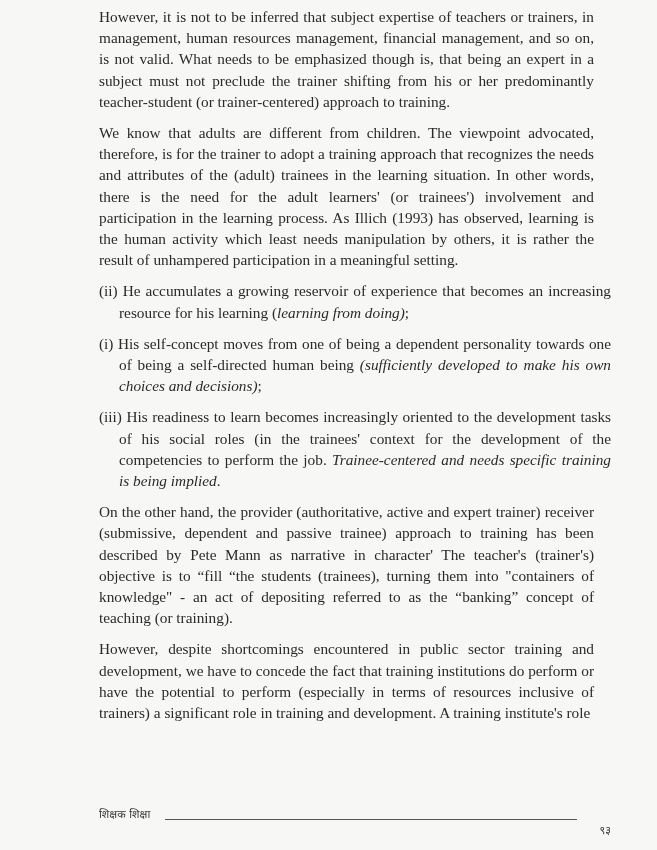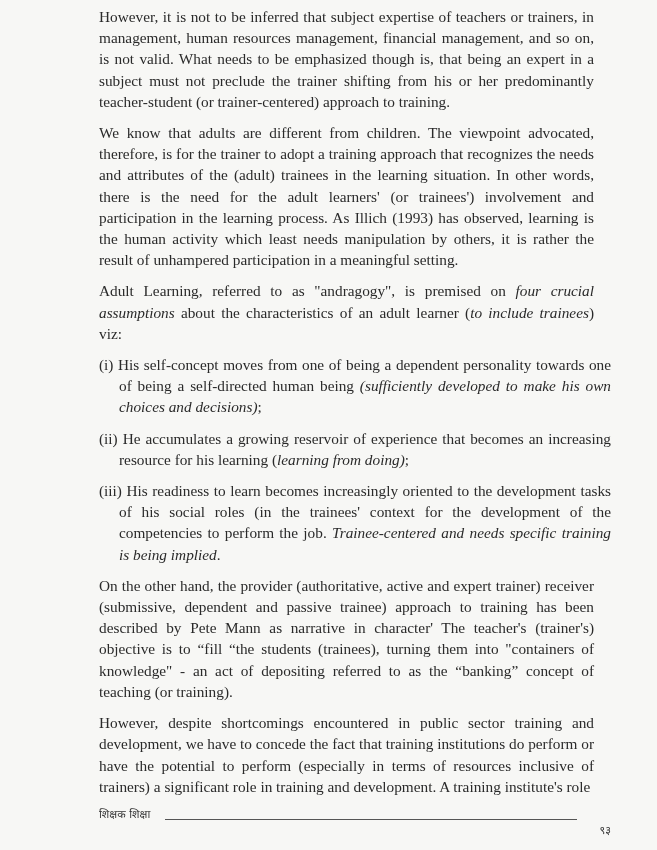--- a/index.html
+++ b/index.html
@@ -30,25 +30,24 @@
   .footer-title { position: absolute; left: 0; top: 0; }
   .footer-rule { position: absolute; left: 66px; right: 34px; top: 13px; border-top: 1px solid #555; }
   .footer-page { position: absolute; right: 0; top: 16px; }
 </style>
 </head>
 <body>
 
 <div class="page">
   <p class="para">However, it is not to be inferred that subject expertise of teachers or trainers, in management, human resources management, financial management, and so on, is not valid. What needs to be emphasized though is, that being an expert in a subject must not preclude the trainer shifting from his or her predominantly teacher-student (or trainer-centered) approach to training.</p>
   <p class="para">We know that adults are different from children. The viewpoint advocated, therefore, is for the trainer to adopt a training approach that recognizes the needs and attributes of the (adult) trainees in the learning situation. In other words, there is the need for the adult learners' (or trainees') involvement and participation in the learning process. As Illich (1993) has observed, learning is the human activity which least needs manipulation by others, it is rather the result of unhampered participation in a meaningful setting.</p>
-  <p class="para"><span>Adult Learning, referred to as "andragogy", is premised on </span><em>four crucial assumptions</em><span> about the characteristics of an adult learner (</span><em>to include trainees</em><span>) viz:</span></p>
+
+  <p class="list-item"><span class="marker">(ii)</span><span> He accumulates a growing reservoir of experience that becomes an increasing resource for his learning (</span><em>learning from doing)</em><span>;</span></p>
 
   <p class="list-item"><span class="marker">(i)</span><span> His self-concept moves from one of being a dependent personality towards one of being a self-directed human being </span><em>(sufficiently developed to make his own choices and decisions)</em><span>;</span></p>
-
-  <p class="list-item"><span class="marker">(ii)</span><span> He accumulates a growing reservoir of experience that becomes an increasing resource for his learning (</span><em>learning from doing)</em><span>;</span></p>
 
   <p class="list-item"><span class="marker">(iii)</span><span> His readiness to learn becomes increasingly oriented to the development tasks of his social roles (in the trainees' context for the development of the competencies to perform the job. </span><em>Trainee-centered and needs specific training is being implied</em><span>.</span></p>
 
 
   <p class="para">On the other hand, the provider (authoritative, active and expert trainer) receiver (submissive, dependent and passive trainee) approach to training has been described by Pete Mann as narrative in character' The teacher's (trainer's) objective is to “fill “the students (trainees), turning them into "containers of knowledge" - an act of depositing referred to as the “banking” concept of teaching (or training).</p>
   <p class="para">However, despite shortcomings encountered in public sector training and development, we have to concede the fact that training institutions do perform or have the potential to perform (especially in terms of resources inclusive of trainers) a significant role in training and development. A training institute's role</p>
 </div>
 
 <div class="footer">
   <span class="footer-title">शिक्षक शिक्षा</span>

